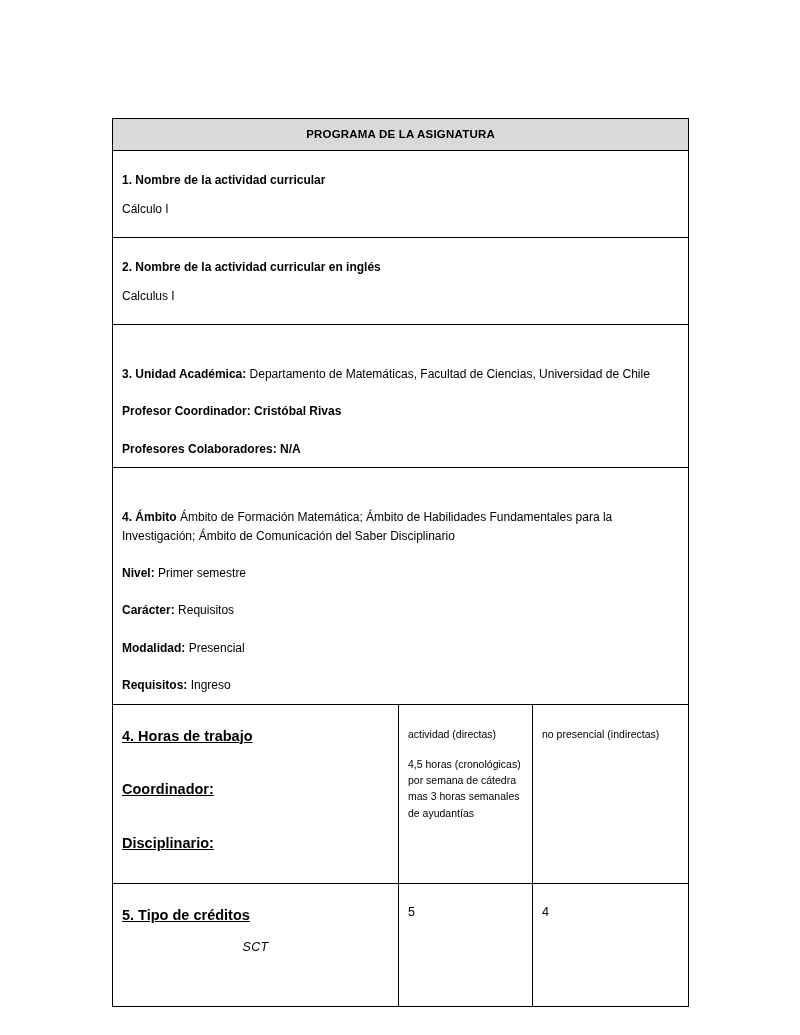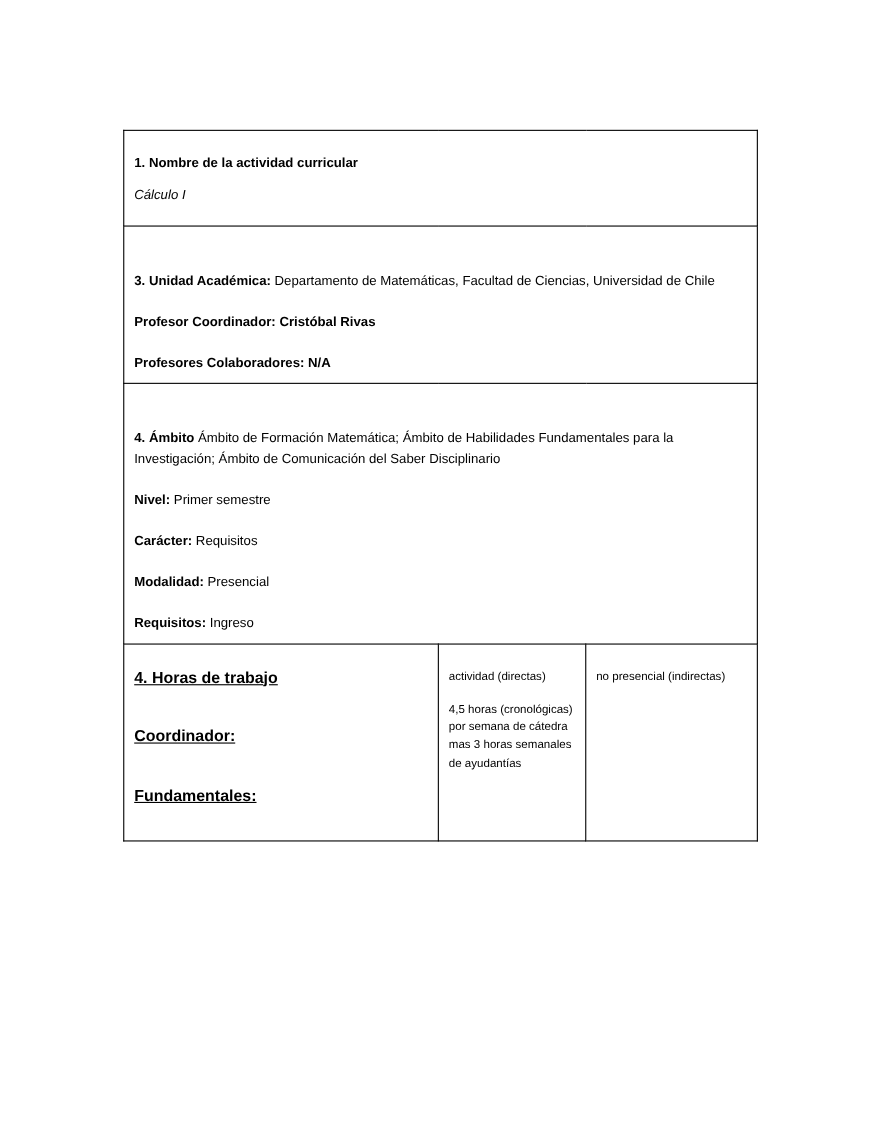--- a/index.html
+++ b/index.html
@@ -41,21 +41,20 @@
   }
   .lbl {
     font-weight: bold;
     font-size: 12px;
     line-height: 1.45;
   }
   .lbl-norm {
     font-weight: normal;
   }
   .italic-val {
-    font-style: italic;
     font-size: 12px;
     margin-top: 12px;
     line-height: 1.4;
   }
   .block-line {
     font-size: 12px;
     line-height: 1.5;
     margin-top: 19px;
   }
   .spaced {
@@ -100,28 +99,37 @@
 <body>
 
 <div class="page">
   <table class="doc-table">
     <colgroup>
       <col style="width:286px">
       <col style="width:134px">
       <col style="width:156px">
     </colgroup>
     <tbody>
+      <tr>
+        <td colspan="3" class="hdr-cell">PROGRAMA DE LA ASIGNATURA</td>
+      </tr>
 
       <tr>
         <td colspan="3" class="cell-tall-1">
           <div class="lbl">1. Nombre de la actividad curricular</div>
           <div class="italic-val">Cálculo  I</div>
         </td>
       </tr>
 
+      <tr>
+        <td colspan="3" class="cell-tall-2">
+          <div class="lbl">2. Nombre de la actividad curricular en inglés</div>
+          <div class="italic-val">Calculus I</div>
+        </td>
+      </tr>
 
       <tr>
         <td colspan="3">
           <div class="block-line">
             <span class="lbl">3. Unidad Académica:</span>
             <span class="lbl lbl-norm">Departamento de Matemáticas, Facultad de Ciencias, Universidad de Chile</span>
           </div>
           <div class="block-line spaced">
             <span class="lbl">Profesor Coordinador:</span>
             <span class="lbl">Cristóbal Rivas</span>
@@ -155,32 +163,44 @@
             <span class="lbl">Requisitos:</span>
             <span class="lbl lbl-norm">Ingreso</span>
           </div>
         </td>
       </tr>
 
       <tr class="row-hours">
         <td>
           <div class="big-lbl">4. Horas de trabajo</div>
           <div class="big-lbl spaced-sm">Coordinador:</div>
-          <div class="big-lbl spaced-sm">Fundamentales:</div>
+          <div class="big-lbl spaced-sm">Disciplinario:</div>
         </td>
         <td>
           <div class="small-col">
             <div class="head">actividad (directas)</div>
             <div>4,5 horas (cronológicas) por semana de cátedra mas 3 horas semanales de ayudantías</div>
           </div>
         </td>
         <td>
           <div class="small-col">
             <div class="head">no presencial (indirectas)</div>
             <div></div>
           </div>
         </td>
       </tr>
 
+      <tr class="row-credits">
+        <td>
+          <div class="big-lbl">5. Tipo de créditos</div>
+          <div class="sct-italic">SCT</div>
+        </td>
+        <td>
+          <div class="num-val">5</div>
+        </td>
+        <td>
+          <div class="num-val">4</div>
+        </td>
+      </tr>
 
     </tbody>
   </table>
 </div>
 
 </body></html>

